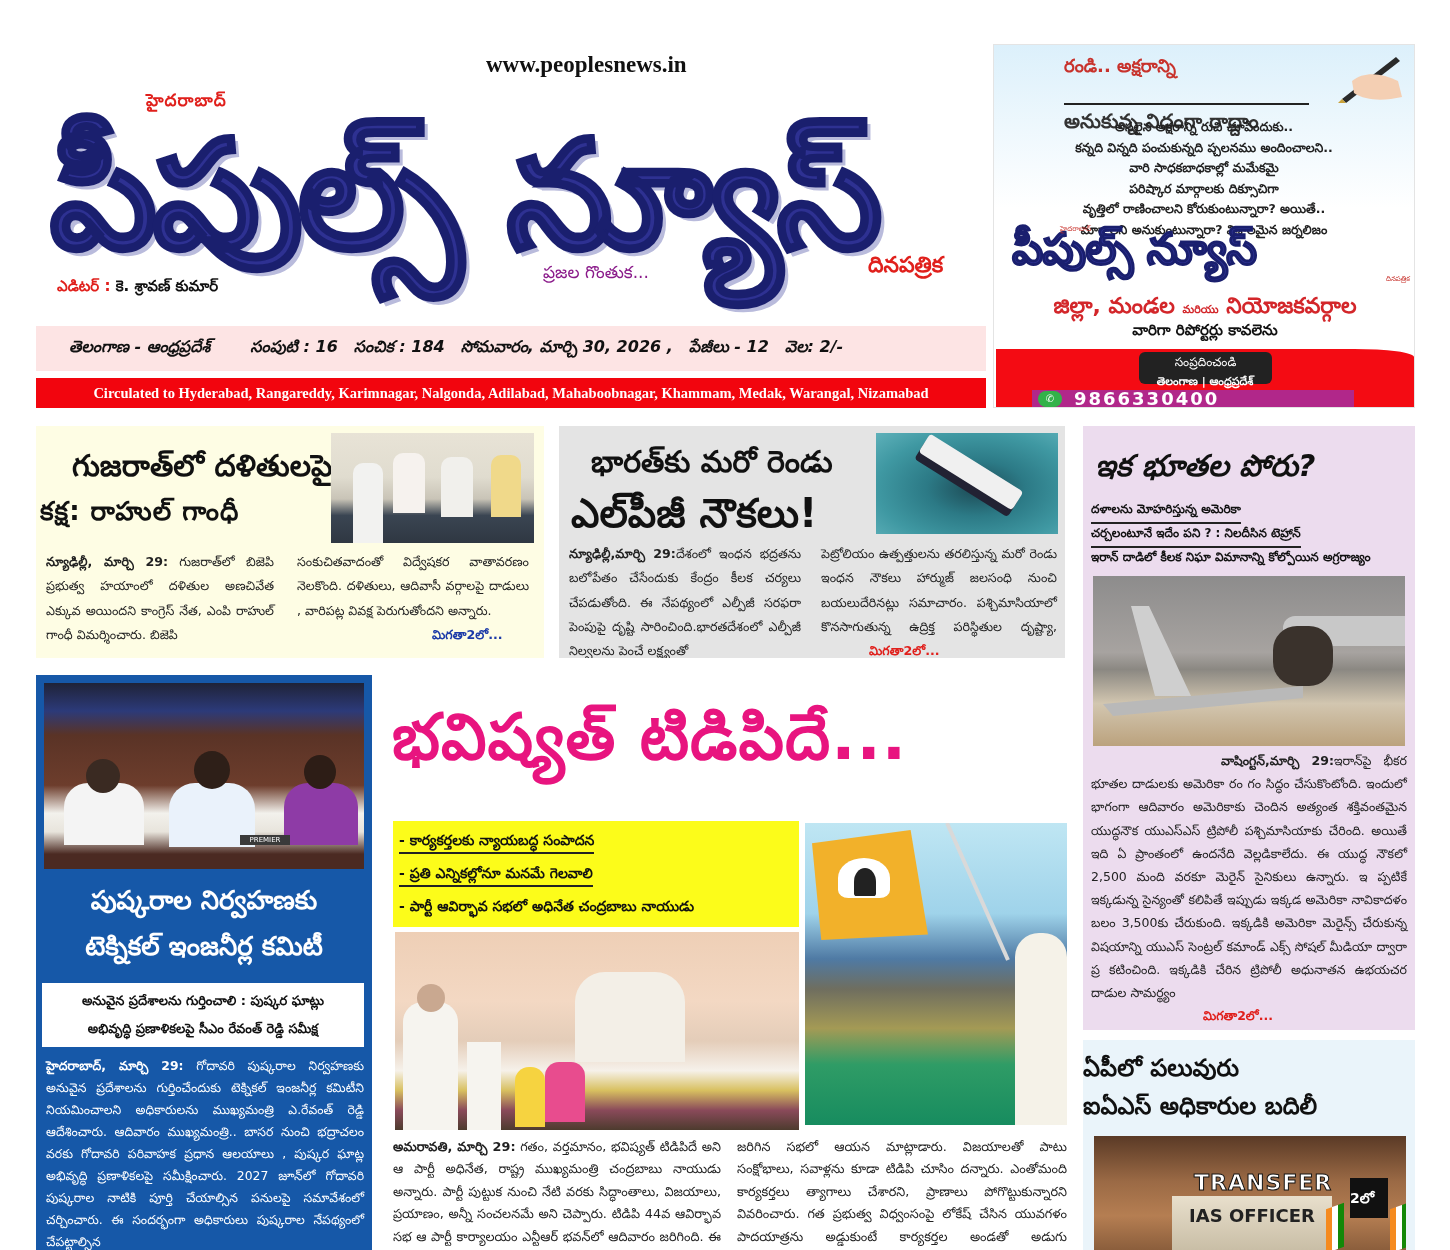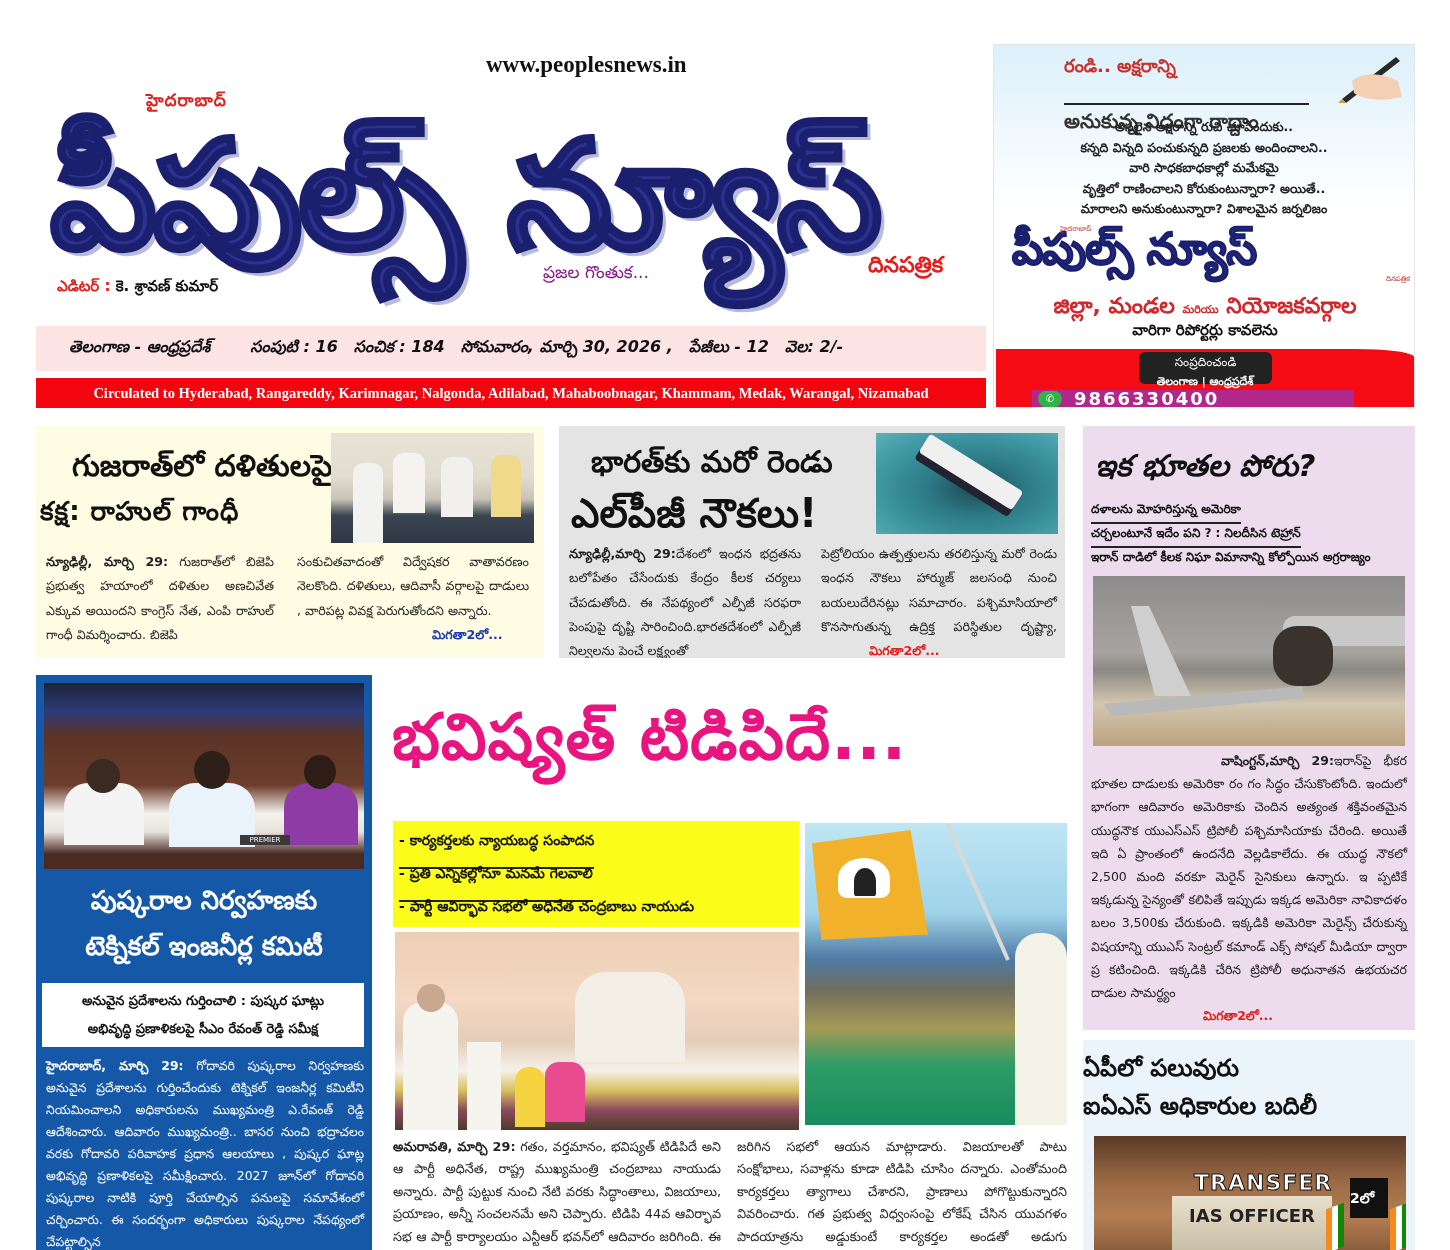--- a/index.html
+++ b/index.html
@@ -83,21 +83,21 @@
   
   .p-photo { left: 8px; top: 8px; width: 320px; height: 186px; background: linear-gradient(180deg, #1f2338 0%, #2c3a79 15%, #5a3326 28%, #6d3d2c 55%, #f2f1ec 70%, #e8e4dc 80%, #4b2a22 92%); }
   .p-hl { position: absolute; left: 0; width: 336px; text-align: center; color: #fff; font-weight: bold; font-size: 26px; white-space: nowrap; }
   .p-sub { position: absolute; left: 6px; top: 308px; width: 322px; height: 64px; background: #ffffff; padding: 4px 4px; font-size: 13px; font-weight: bold; color: #111; line-height: 28px; text-align: center; white-space: nowrap; }
   .p-body { left: 10px; top: 380px; width: 318px; color: #fff; font-size: 12.4px; line-height: 22px; }
 
   
   .main-hl { position: absolute; left: 392px; top: 700px; font-size: 64px; font-weight: bold; color: #e8147f; white-space: nowrap; letter-spacing: 1px; }
   .bullets { position: absolute; left: 393px; top: 821px; width: 406px; height: 106px; background: #fcfc1a; padding: 4px 6px; }
   .bullet { font-size: 14px; font-weight: bold; color: #111; line-height: 30px; height: 33px; white-space: nowrap; }
-  .bullet.rule span { border-bottom: 2px solid #222; padding-bottom: 19px; }
+  .bullet.rule span { border-bottom: 2px solid #222; padding-bottom: 4px; }
   .m-photo1 { left: 395px; top: 932px; width: 404px; height: 198px; background: linear-gradient(180deg, #eecfb6 0%, #f3d8c3 35%, #e4cdb9 55%, #f6f1ea 70%, #d8c060 80%, #8a4a5a 90%, #4d3b2e 100%); }
   .m-photo2 { left: 805px; top: 823px; width: 262px; height: 302px; background: linear-gradient(180deg, #bfe6f3 0%, #9fd3ea 30%, #4f7aa4 45%, #6f6e5f 55%, #a49a55 68%, #2f9c66 80%, #178c5f 100%); }
   .flag { position: absolute; left: 812px; top: 830px; width: 116px; height: 110px; background: #f2b12a; clip-path: polygon(0 12%, 85% 0, 100% 95%, 8% 100%); }
   .flag-eye { position: absolute; left: 838px; top: 858px; width: 52px; height: 40px; background: #fff; border-radius: 50% 50% 20% 20%; }
   .flag-eye::after { content: ""; position: absolute; left: 16px; top: 10px; width: 22px; height: 28px; background: #222; border-radius: 50% 50% 10% 10%; }
   .m-col1 { left: 393px; top: 1136px; width: 328px; font-size: 12.8px; line-height: 22.4px; }
   .m-col2 { left: 737px; top: 1136px; width: 330px; font-size: 12.8px; line-height: 22.4px; }
 
   
   .ias-hl { position: absolute; left: 0; width: 332px; text-align: left; font-size: 24px; font-weight: bold; color: #111; white-space: nowrap; }
@@ -135,22 +135,23 @@
   <div class="ad-head1">రండి.. అక్షరాన్ని</div>
   <div class="ad-head2">అనుకున్న విధంగా రాద్దాం</div>
   <div class="ad-rule"></div>
   <svg class="ad-pen" viewBox="0 0 92 52">
     <path d="M30 48 L84 6 L88 10 L34 52 Z" fill="#2a2a2a"></path>
     <path d="M30 48 L26 52 L34 52 Z" fill="#c9a23a"></path>
     <path d="M40 30 C52 20 70 22 86 30 L90 46 C72 50 54 50 42 42 Z" fill="#f4cfb3"></path>
   </svg>
   <div class="ad-body">
     <div>అసలైన అక్షరాన్ని రుచి చూపేందుకు..</div>
-    <div>కన్నది విన్నది పంచుకున్నది ప్రజలకు అందించాలని..</div>
+    <div>కన్నది విన్నది పంచుకున్నది ప్చలనము అందించాలని..</div>
     <div>వారి  సాధకబాధకాల్లో మమేకమై</div>
+    <div>పరిష్కార మార్గాలకు దిక్సూచిగా</div>
     <div>వృత్తిలో రాణించాలని కోరుకుంటున్నారా? అయితే..</div>
     <div>మారాలని అనుకుంటున్నారా? విశాలమైన జర్నలిజం</div>
   </div>
   <div class="ad-logo">పీపుల్స్ న్యూస్</div>
   <div class="ad-logo-city">హైదరాబాద్</div>
   <div class="ad-logo-small">దినపత్రిక</div>
   <div class="ad-red1">
     <span>జిల్లా, మండల</span>
     <small>మరియు</small>
     <span>నియోజకవర్గాల</span>

